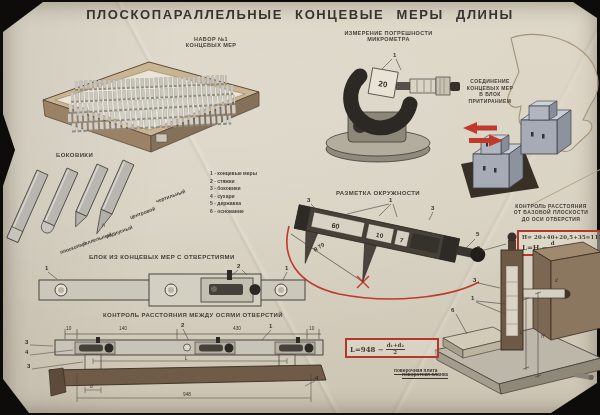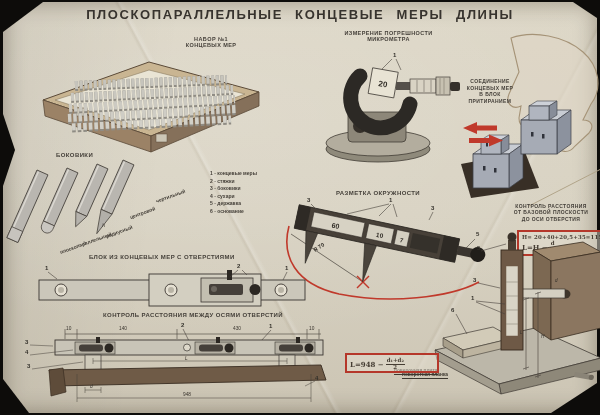--- a/index.html
+++ b/index.html
@@ -353,21 +353,21 @@
       <text x="292" y="62" class="co">4</text>
       <line x1="292" y1="63" x2="282" y2="68" stroke="#46403a" stroke-width="0.5"></line>
       <text x="2" y="26" class="co">3</text>
       <line x1="7" y1="27" x2="30" y2="28" stroke="#46403a" stroke-width="0.5"></line>
       <text x="2" y="36" class="co">4</text>
       <line x1="7" y1="37" x2="50" y2="32" stroke="#46403a" stroke-width="0.5"></line>
       <text x="4" y="50" class="co">3</text>
       <line x1="9" y1="51" x2="60" y2="44" stroke="#46403a" stroke-width="0.5"></line>
     </svg>
 
-    <div class="formula-box" style="left:342px;top:351px;width:84px;">
+    <div class="formula-box" style="left:342px;top:336px;width:84px;">
       <div class="f2">
         <span>L=948 −</span>
         <span class="frac">
           <span>d₁+d₂</span>
           <span>2</span>
         </span>
       </div>
     </div>
     <div class="note" style="left:399px;top:370px;">поворотная планка</div>
 

